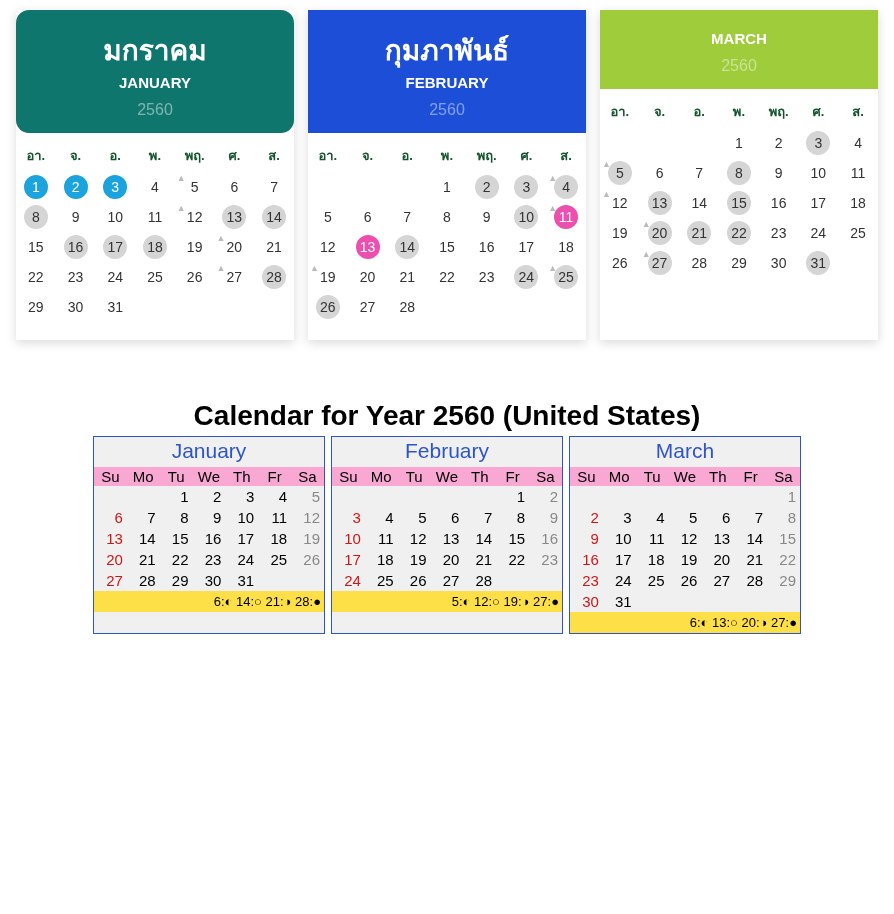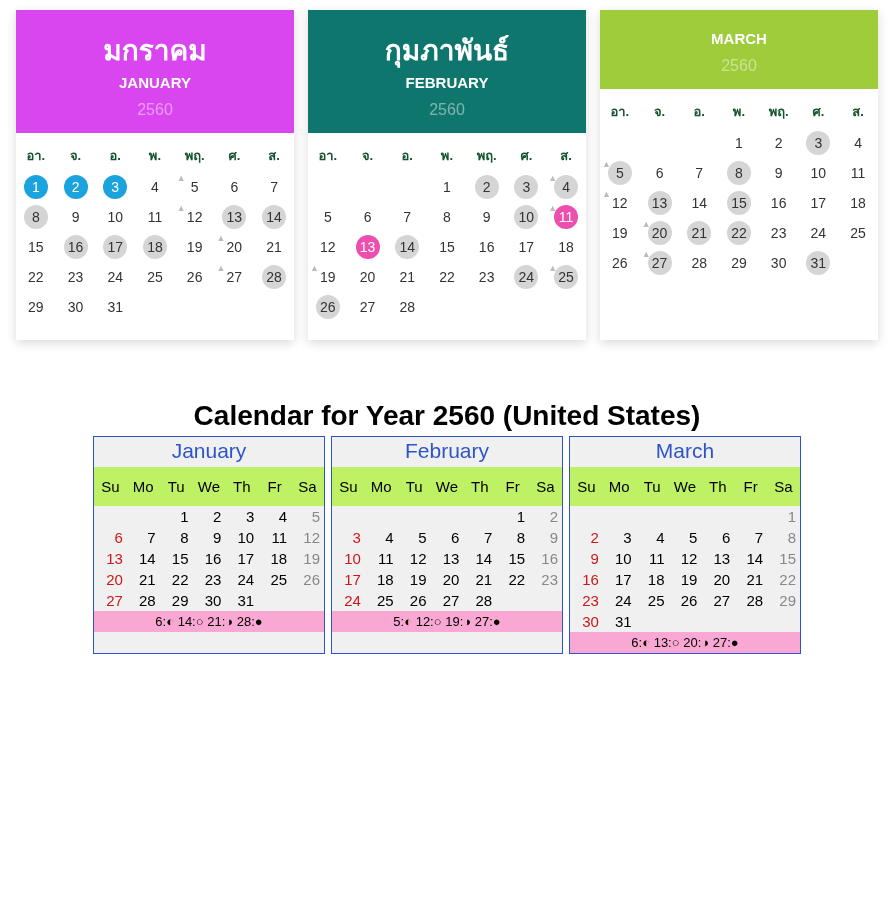--- a/index.html
+++ b/index.html
@@ -2,47 +2,47 @@
 <html><head>
 <meta charset="utf-8">
 <style>
 * { box-sizing: border-box; margin: 0; padding: 0; }
 body { font-family: Arial, sans-serif; background: #fff; width: 894px; padding: 10px; }
 
 
 .thai-row { display: flex; gap: 14px; padding: 0 6px; }
 .thai-cal { flex: 1; background: #fff; box-shadow: 0 3px 10px rgba(0,0,0,0.15); padding-bottom: 18px; }
 .thai-header { text-align: center; padding: 18px 0 14px 0; color: #fff; }
-.thai-cal.c1 .thai-header { background: #d946ef; }
-.thai-cal.c2 .thai-header { background: #0f766e; }
+.thai-cal.c1 .thai-header { background: #0f766e; border-radius: 13px; }
+.thai-cal.c2 .thai-header { background: #1d4ed8; }
 .thai-cal.c3 .thai-header { background: #9ecc3b; }
 .thai-month-th { font-size: 28px; font-weight: bold; }
 .thai-month-en { font-size: 15px; font-weight: bold; margin-top: 2px; }
 .thai-year { font-size: 16px; margin-top: 10px; opacity: 0.45; }
 
 .thai-grid { width: 100%; border-collapse: collapse; margin-top: 6px; }
 .thai-grid th { font-size: 13px; color: #14532d; font-weight: bold; padding: 6px 0; }
 .thai-grid td { text-align: center; padding: 0; height: 30px; position: relative; font-size: 14px; color: #333; }
 .thai-grid td .dnum { display: inline-block; width: 24px; height: 24px; line-height: 24px; border-radius: 50%; }
 .thai-grid td.hi-blue .dnum { background: #1ba3dd; color: #fff; }
 .thai-grid td.hi-gray .dnum { background: #d5d5d5; color: #333; }
 .thai-grid td.hi-pink .dnum { background: #ed4fae; color: #fff; }
 .thai-grid td .moon { position: absolute; top: 1px; left: 2px; font-size: 9px; color: #bbb; }
 
 
 .us-title { text-align: center; font-size: 28px; font-weight: bold; margin-top: 60px; margin-bottom: 4px; }
 .us-row { display: flex; gap: 6px; justify-content: center; }
 .us-cal { width: 232px; border: 1px solid #2d55c9; background: #f0f0f0; }
 .us-cal h3 { text-align: center; color: #2d55c9; font-weight: normal; font-size: 21px; padding: 2px 0 4px 0; background: #f0f0f0; }
 .us-grid { width: 100%; border-collapse: collapse; font-size: 15px; }
-.us-grid th { background: #bef264; font-weight: normal; padding: 11px 0; color: #000; }
+.us-grid th { background: #f9a8d4; font-weight: normal; padding: 1px 0; color: #000; }
 .us-grid td { text-align: right; padding: 0 4px; height: 21px; color: #000; }
 .us-grid td.sun { color: #cc1818; }
 .us-grid td.sat { color: #888; }
-.us-moon { background: #f9a8d4; font-size: 13px; padding: 3px 15px; text-align: center; color: #000; }
+.us-moon { background: #fde047; font-size: 13px; padding: 3px 3px; text-align: right; color: #000; }
 </style>
 </head>
 <body>
 
 <div class="thai-row" id="thai-row">
     <div class="thai-cal c1">
       <div class="thai-header">
         <div class="thai-month-th">มกราคม</div>
         <div class="thai-month-en">JANUARY</div>
         <div class="thai-year">2560</div>

